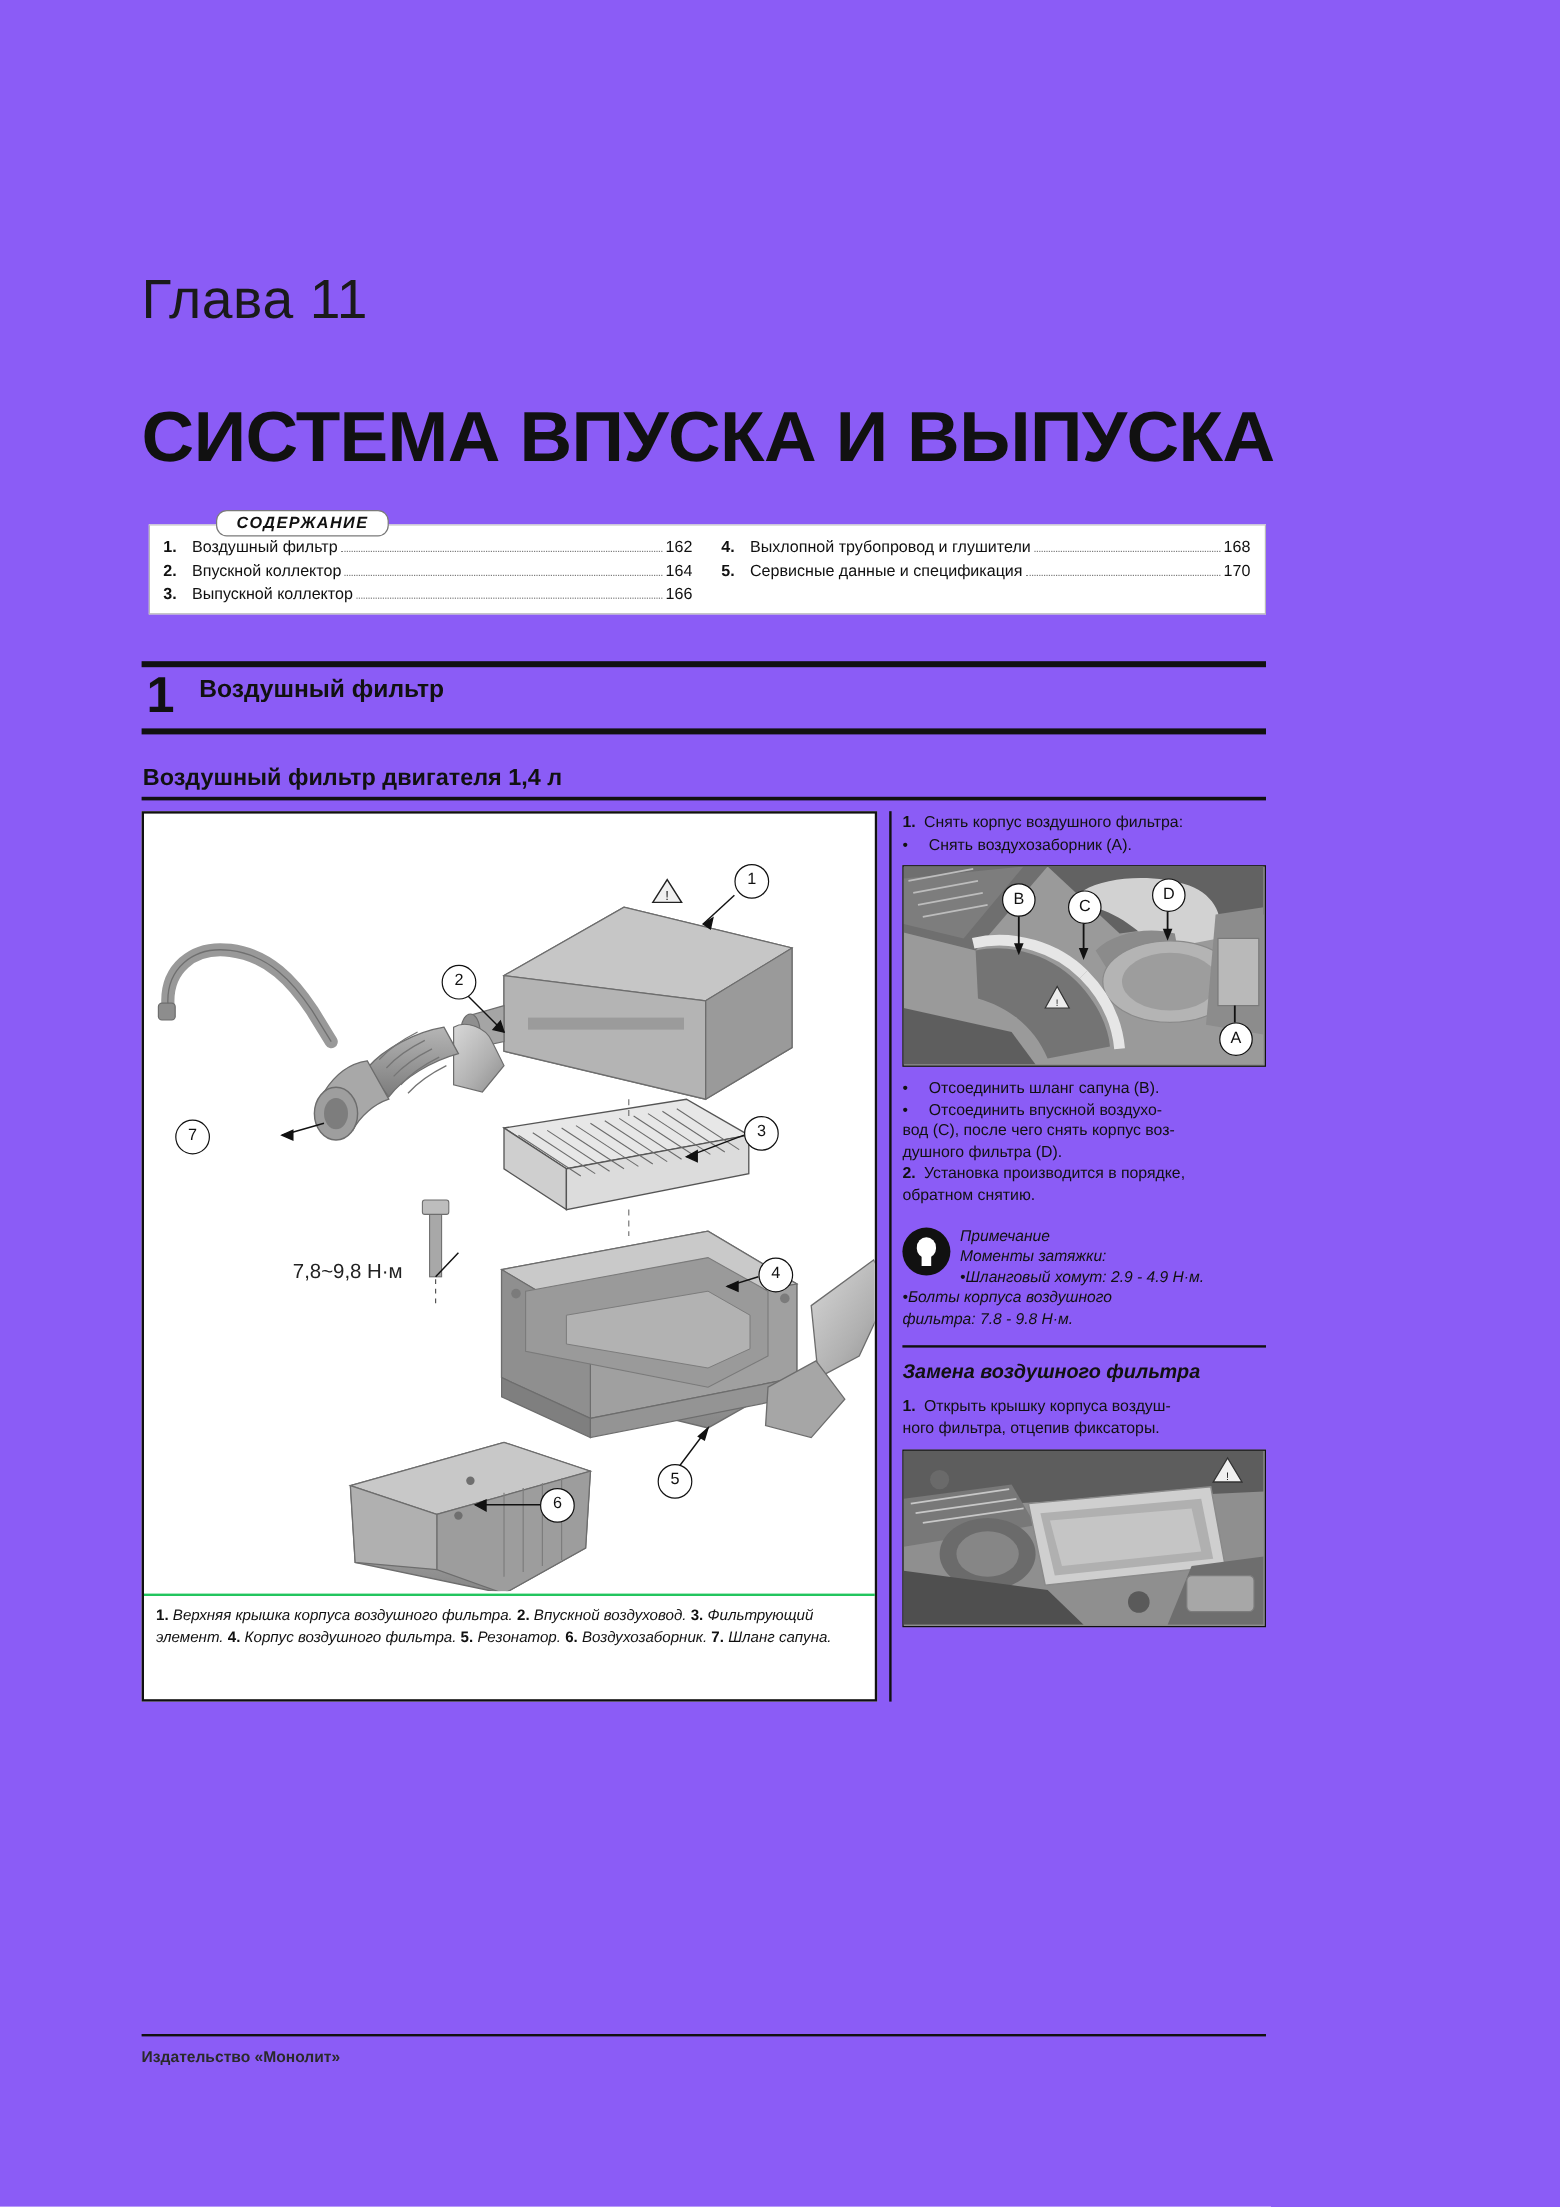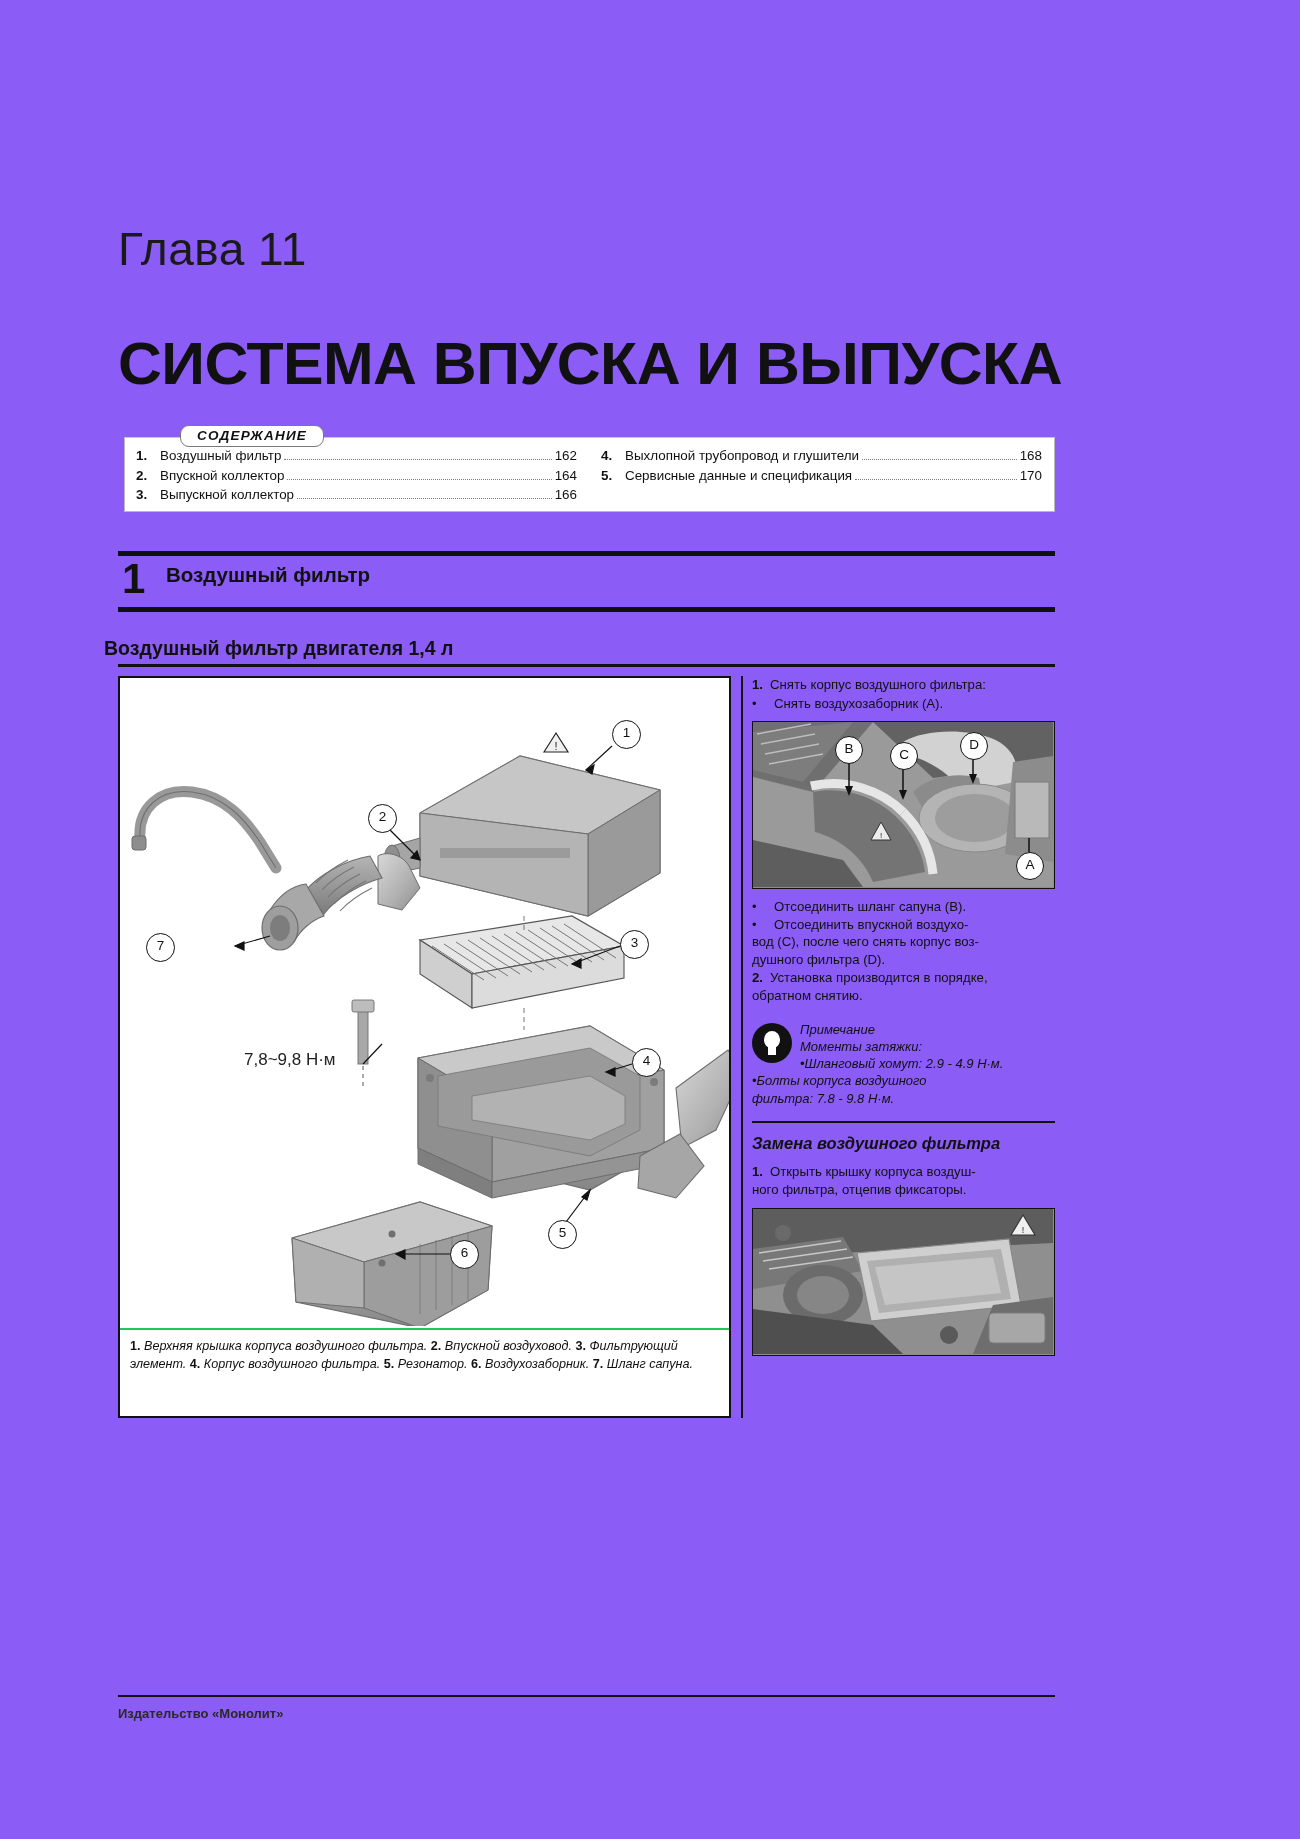--- a/index.html
+++ b/index.html
@@ -138,21 +138,21 @@
     left: 166px;
     top: 563px;
     font-size: 20.5px;
     font-weight: bold;
     color: #111;
   }
 
   
   .subhead {
     position: absolute;
-    left: 104px;
+    left: 119px;
     top: 637px;
     font-size: 19.5px;
     font-weight: bold;
     color: #111;
   }
   .subhead-rule {
     position: absolute;
     left: 118px;
     top: 664px;
     width: 937px;

